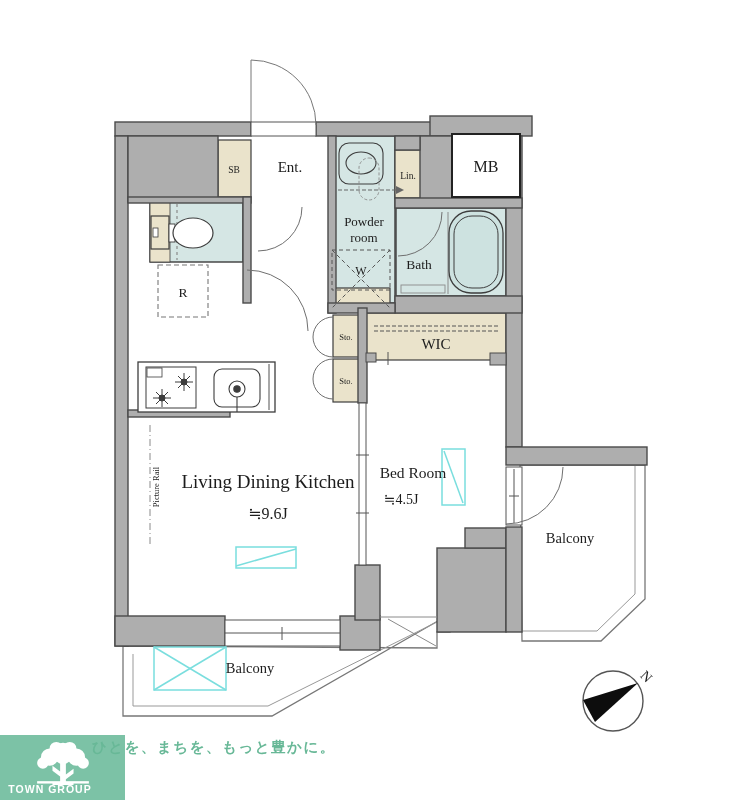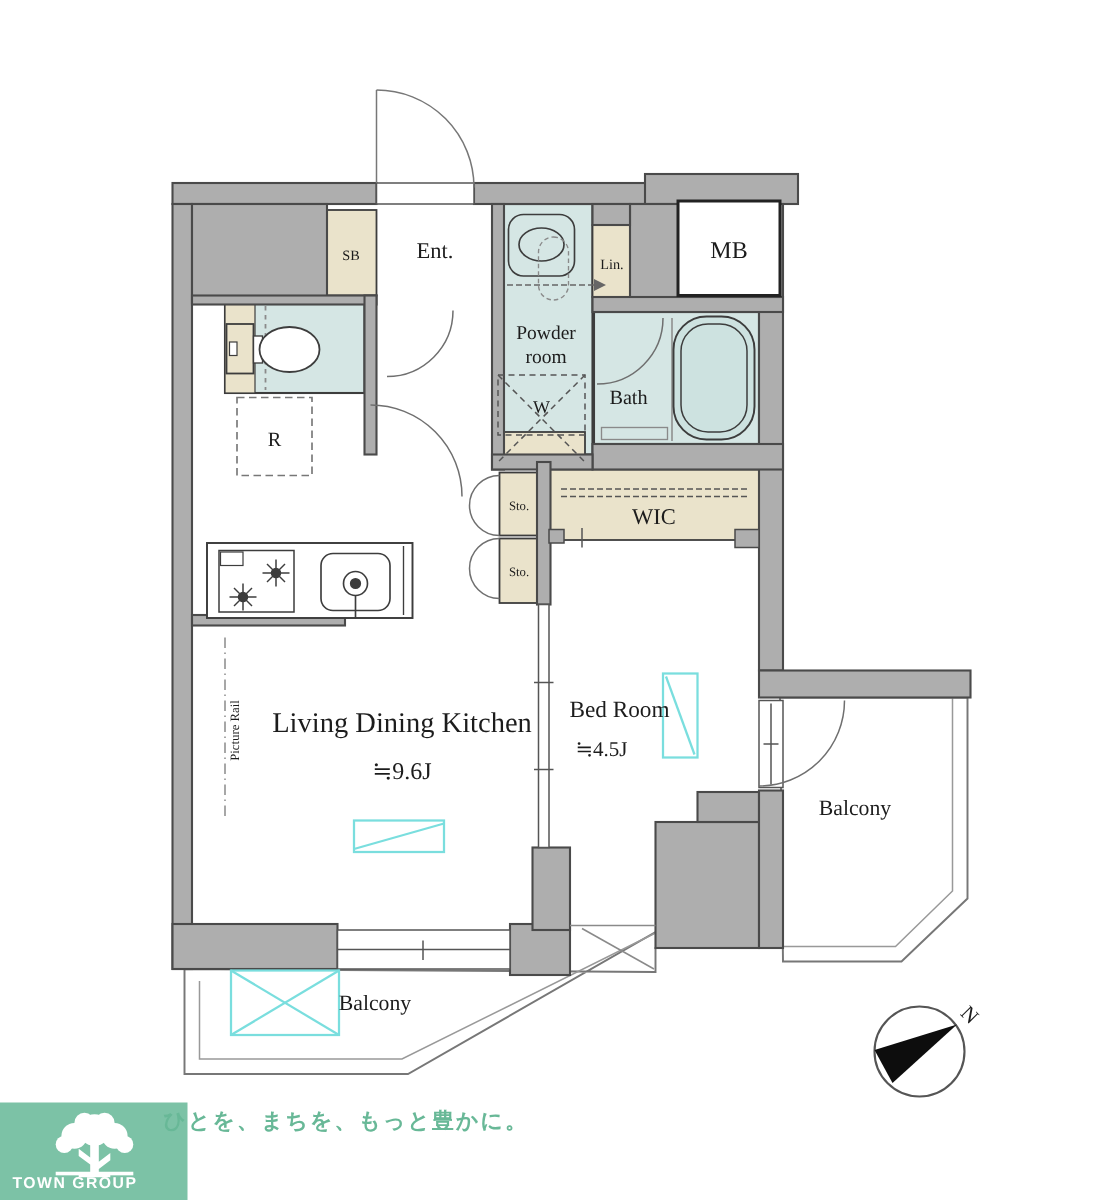--- a/index.html
+++ b/index.html
@@ -8,21 +8,21 @@
   .plan-svg{position:absolute;left:0;top:0;width:744px;height:800px;}
   svg text{fill:#1c1c1c;}
   .room-label{font-family:"Liberation Serif","DejaVu Serif",serif;}
   
   .footer{position:absolute;left:0;top:731px;width:744px;height:69px;}
   .logo-box{position:absolute;left:0;top:4px;width:125px;height:65px;background:#7cc2a6;}
   .logo-box svg{position:absolute;left:24px;top:4px;}
   .logo-caption{position:absolute;left:0;bottom:5px;width:100px;text-align:center;
         color:#ffffff;font-family:"Liberation Sans","DejaVu Sans",sans-serif;
         font-size:10.5px;font-weight:bold;letter-spacing:1px;}
-  .slogan{position:absolute;left:109px;top:7px;color:#68b897;
+  .slogan{position:absolute;left:92px;top:7px;color:#68b897;
         font-family:"Liberation Sans","DejaVu Sans",sans-serif;
         font-size:14.5px;font-weight:bold;letter-spacing:1.5px;}
   .company{position:absolute;left:90px;top:22px;color:#68b897;
         font-family:"Liberation Sans","DejaVu Sans",sans-serif;
         font-size:32px;font-weight:bold;letter-spacing:2px;}
 </style>
 </head>
 <body>
 
 <div class="page">

